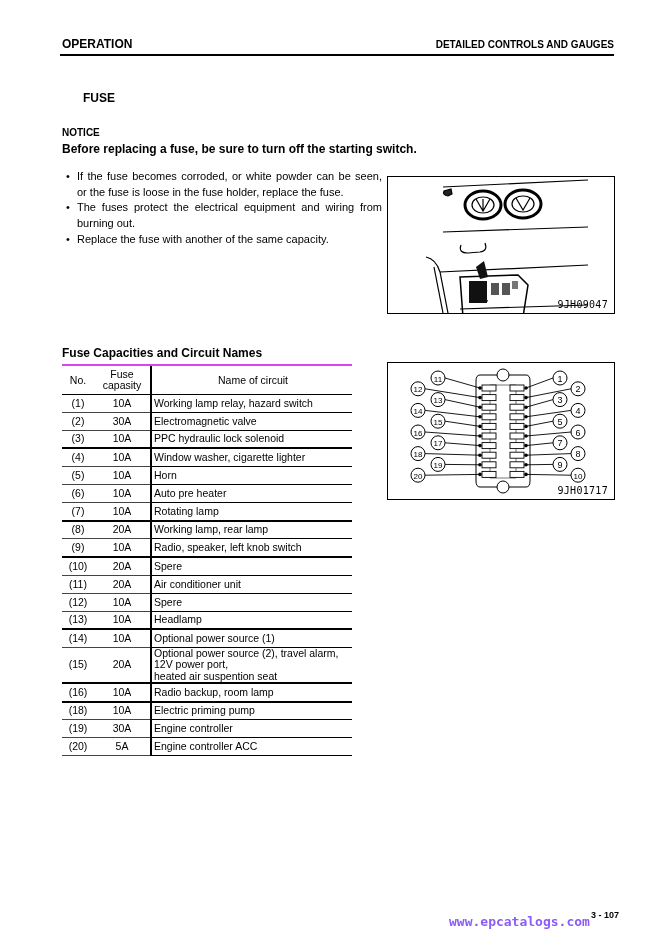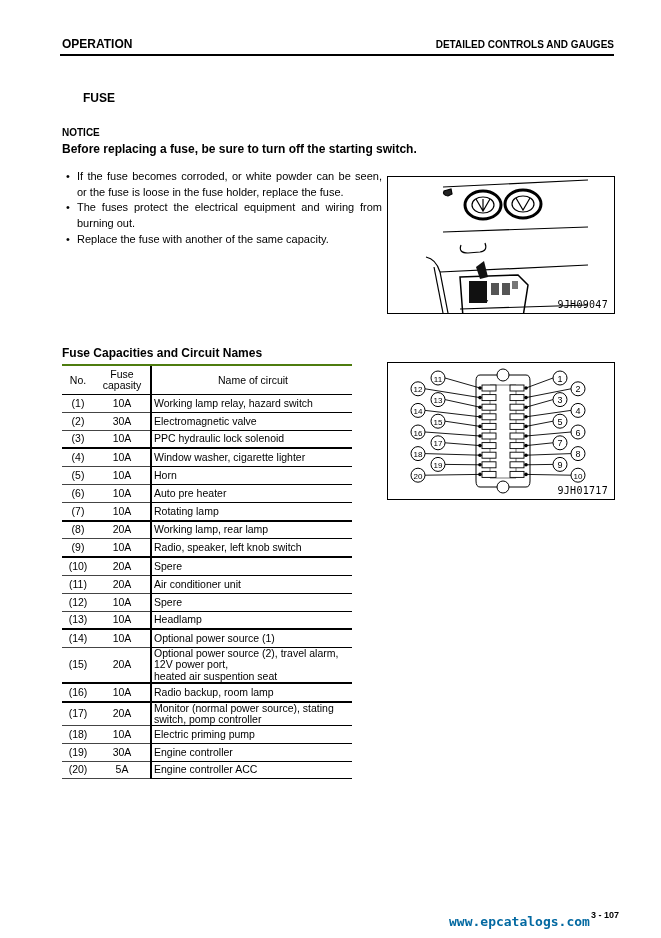--- a/index.html
+++ b/index.html
@@ -15,29 +15,29 @@
   .bullets { left:66px; top:169px; width:316px; font-size:11px; line-height:15.7px; margin:0; padding:0; list-style:none; }
   .bullets li { position:relative; padding-left:11px; text-align:justify; }
   .bullets li::before { content:"\2022"; position:absolute; left:0; top:0; }
   .fig { border:1px solid #000; background:#fff; }
   .fig1 { left:387px; top:176px; width:226px; height:136px; }
   .fig2 { left:387px; top:362px; width:226px; height:136px; }
   .fig-id { position:absolute; right:6px; bottom:3px; font-size:10px; font-family:"DejaVu Sans Mono", monospace; letter-spacing:0.3px; }
   .tbl-caption { left:62px; top:346px; font-size:12px; font-weight:bold; }
   table.fuse { position:absolute; left:62px; top:364px; width:290px; border-collapse:collapse; font-size:10.5px; }
   table.fuse th, table.fuse td { padding:0; vertical-align:middle; }
-  table.fuse th { font-weight:normal; border-top:2px solid #4d7c0f; border-bottom:1px solid #000; height:28px; line-height:11px; }
+  table.fuse th { font-weight:normal; border-top:2px solid #d946ef; border-bottom:1px solid #000; height:28px; line-height:11px; }
   table.fuse td { height:16.8px; line-height:11.2px; border-bottom:1px solid #444; }
   .c-no { width:32px; text-align:center; }
   .c-cap { width:56px; text-align:center; }
   .c-name { text-align:left; padding-left:2px !important; border-left:2px solid #000; }
   table.fuse td.c-name { border-bottom:1.5px solid #000; }
   tr.thick td { border-bottom:2px solid #000 !important; }
   .pagenum { left:591px; top:910px; font-size:9px; font-weight:bold; }
-  .watermark { left:449px; top:914px; font-size:13px; font-weight:bold; font-family:"DejaVu Sans Mono", monospace; color:#0369a1; }
+  .watermark { left:449px; top:914px; font-size:13px; font-weight:bold; font-family:"DejaVu Sans Mono", monospace; color:#8b5cf6; }
 </style>
 </head>
 <body>
 
 <div class="abs hdr-left">OPERATION</div>
 <div class="abs hdr-right">DETAILED CONTROLS AND GAUGES</div>
 <div class="abs hdr-rule"></div>
 
 <div class="abs title">FUSE</div>
 <div class="abs notice-h">NOTICE</div>
@@ -283,26 +283,20 @@
         <td class="c-name" style="white-space: pre-line;">Optional power source (2), travel alarm,
 12V power port,
 heated air suspention seat</td>
       </tr>
       <tr class="thick">
         <td class="c-no">(16)</td>
         <td class="c-cap">10A</td>
         <td class="c-name" style="white-space: pre-line;">Radio backup, room lamp</td>
       </tr>
       <tr>
-        <td class="c-no">(17)</td>
-        <td class="c-cap">20A</td>
-        <td class="c-name" style="white-space: pre-line;">Monitor (normal power source), stating
-switch, pomp controller</td>
-      </tr>
-      <tr>
         <td class="c-no">(18)</td>
         <td class="c-cap">10A</td>
         <td class="c-name" style="white-space: pre-line;">Electric priming pump</td>
       </tr>
       <tr>
         <td class="c-no">(19)</td>
         <td class="c-cap">30A</td>
         <td class="c-name" style="white-space: pre-line;">Engine controller</td>
       </tr>
       <tr>

